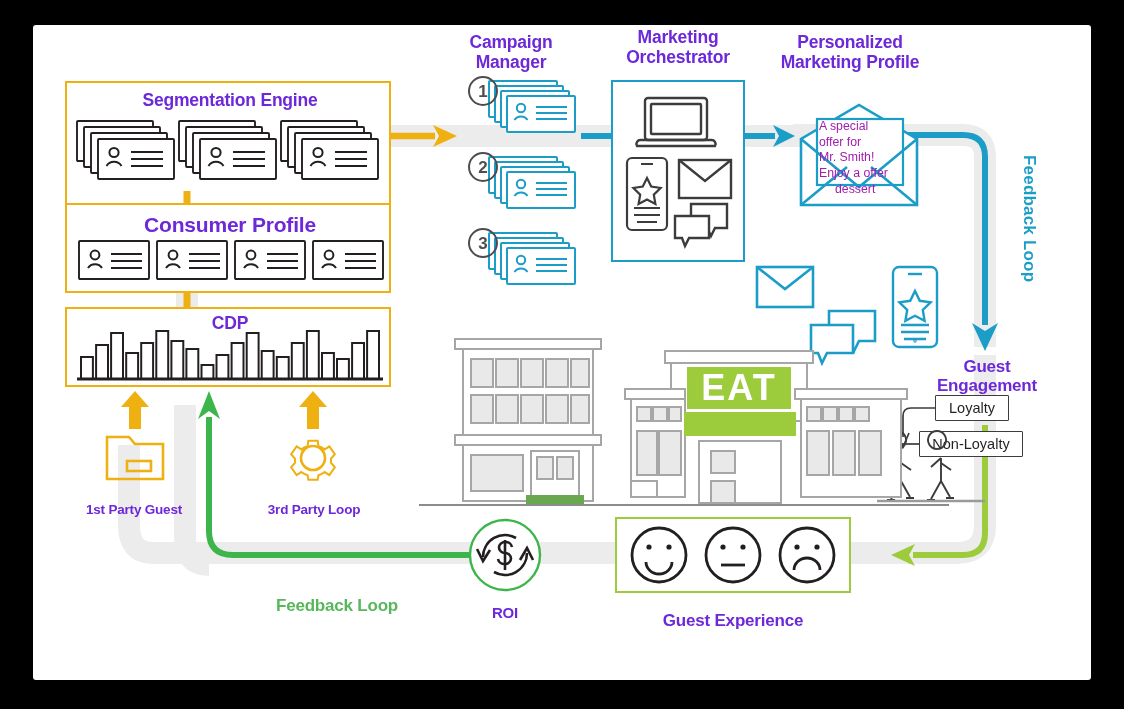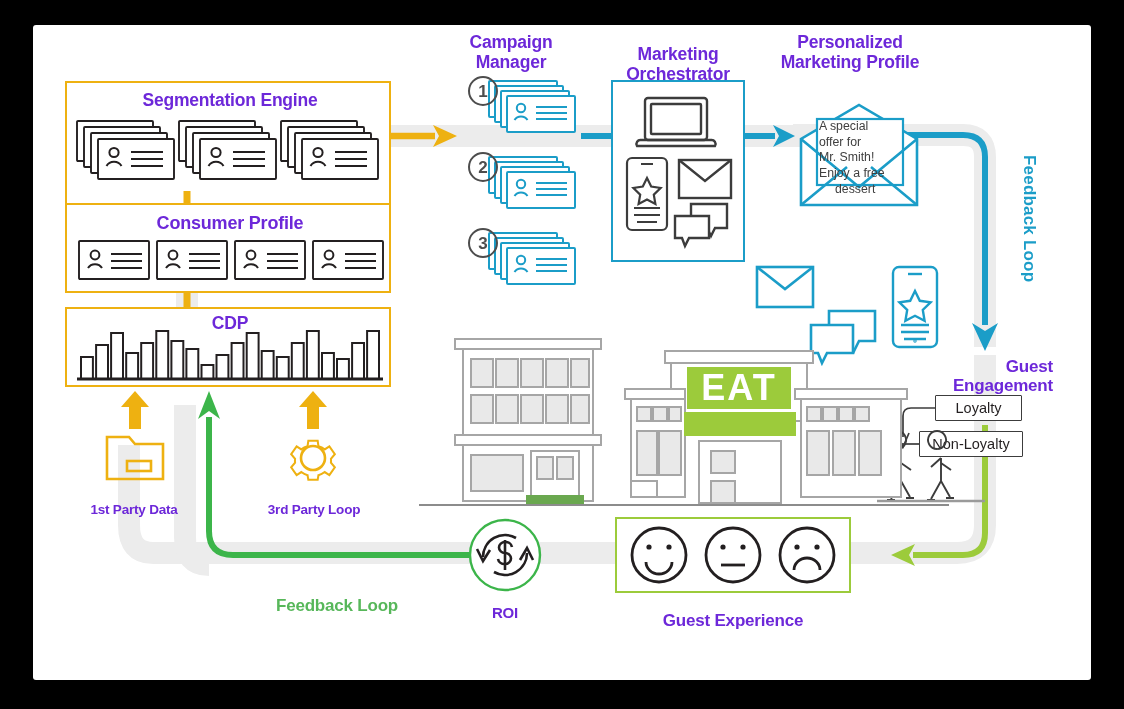--- a/index.html
+++ b/index.html
@@ -98,21 +98,21 @@
               <circle cx="9" cy="6.5" r="4.6" fill="none"></circle>
               <path d="M1.5 20 a8.5 8 0 0 1 15 0" fill="none"></path>
               <path d="M26 6 H58 M26 13 H58 M26 20 H58" fill="none"></path>
             </g>
           </g>
         </g>
       </svg>
     </div>
 
     <div class="box" style="left:32px;top:178px;width:326px;height:90px;border:2.5px solid #eeb111;">
-      <div class="lbl" style="left:0;top:8px;width:326px;font-size:18px;">Consumer Profile</div>
+      <div class="lbl" style="left:0;top:8px;width:326px;font-size:21px;">Consumer Profile</div>
       <svg width="326" height="52" style="position:absolute;left:0;top:34px;">
         <g stroke="#231f20" stroke-width="1.9" fill="#fff">
           <g transform="translate(12,2)">
             <rect x="0" y="0" width="70" height="38" rx="1"></rect>
             <g transform="translate(7,8)" stroke-width="2">
               <circle cx="9" cy="6" r="4.4" fill="none"></circle>
               <path d="M2 19 a8 7.5 0 0 1 14 0" fill="none"></path>
               <path d="M25 5 H56 M25 12 H56 M25 19 H56" fill="none"></path>
             </g>
           </g>
@@ -187,21 +187,21 @@
       </g>
 
       <g stroke="#eeb111" stroke-width="2.6" fill="none" transform="translate(252,67)">
         <circle cx="0" cy="0" r="12"></circle>
         <path d="M-6-22 H6 L7-15 A23 23 0 0 1 15-11 L21-15 L28-5 L23 1
                  A23 23 0 0 1 23 6 L28 12 L21 22 L15 18 A23 23 0 0 1 7 22
                  L6 28 H-6 L-7 22 A23 23 0 0 1 -15 18 L-21 22 L-28 12 L-23 6
                  A23 23 0 0 1 -23 1 L-28 -5 L-21 -15 L-15 -11 A23 23 0 0 1 -7 -15 Z" transform="scale(0.78)"></path>
       </g>
     </svg>
-    <div class="lbl" style="left:28px;top:477px;width:146px;font-size:13.5px;">1st Party Data</div>
+    <div class="lbl" style="left:28px;top:477px;width:146px;font-size:13.5px;">1st Party Guest</div>
     <div class="lbl" style="left:208px;top:477px;width:146px;font-size:13.5px;">3rd Party Loop</div>
 
     <svg class="svgfull" viewBox="0 0 1058 655">
 
       <g stroke="#eeb111" stroke-width="7" fill="none">
         <path d="M154 166 V178"></path>
         <path d="M154 268 V282"></path>
       </g>
 
       <g>
@@ -279,21 +279,21 @@
       <g fill="none" stroke="#4d4d4d" stroke-width="2">
         <circle cx="32" cy="14" r="14"></circle>
         <circle cx="32" cy="90" r="14"></circle>
         <circle cx="32" cy="166" r="14"></circle>
       </g>
     </svg>
     <div class="lbl" style="left:438px;top:57px;width:24px;font-size:17px;color:#4d4d4d;">1</div>
     <div class="lbl" style="left:438px;top:133px;width:24px;font-size:17px;color:#4d4d4d;">2</div>
     <div class="lbl" style="left:438px;top:209px;width:24px;font-size:17px;color:#4d4d4d;">3</div>
 
-    <div class="lbl" style="left:562px;top:20px;width:166px;font-size:17.5px;">Marketing Orchestrator</div>
+    <div class="lbl" style="left:562px;top:3px;width:166px;font-size:17.5px;">Marketing Orchestrator</div>
     <div class="box" style="left:578px;top:55px;width:134px;height:182px;border:2.5px solid #1b9dc8;">
       <svg width="130" height="178">
 
         <g stroke="#3c3c3c" stroke-width="2.4" fill="none">
           <rect x="32" y="16" width="62" height="42" rx="3"></rect>
           <rect x="38" y="22" width="50" height="30" rx="1"></rect>
           <path d="M24 64 H102 a4 4 0 0 0 -4 -6 H28 a4 4 0 0 0 -4 6 Z"></path>
         </g>
 
         <g stroke="#3c3c3c" stroke-width="2.2" fill="none">
@@ -321,25 +321,25 @@
 
         <path d="M6 110 V44 L64 10 L122 44 V110 Z"></path>
       </g>
 
       <rect x="22" y="24" width="86" height="66" fill="#fff" stroke="#1b9dc8" stroke-width="2.2"></rect>
       <g stroke="#1b9dc8" stroke-width="2.6" fill="none">
         <path d="M6 44 L64 92 L122 44"></path>
         <path d="M6 110 L52 72 M122 110 L76 72"></path>
       </g>
     </svg>
-    <div style="position:absolute;left:786px;top:94px;width:84px;font-size:12.3px;color:#404040;line-height:1.28;">
+    <div style="position:absolute;left:786px;top:94px;width:84px;font-size:12.3px;color:#a21caf;line-height:1.28;">
       <div>A special</div>
       <div>offer for</div>
       <div>Mr. Smith!</div>
-      <div>Enjoy a free</div>
+      <div>Enjoy a offer</div>
       <div style="text-indent:16px;">dessert</div>
     </div>
 
     <svg style="position:absolute;left:718px;top:238px;" width="190" height="120">
       <g stroke="#1b9dc8" stroke-width="2.6" fill="none">
         <rect x="6" y="4" width="56" height="40"></rect>
         <path d="M6 4 L34 26 L62 4"></path>
       </g>
       <g stroke="#1b9dc8" stroke-width="2.6" fill="#fff">
         <path d="M78 48 h46 v30 h-16 l-5 10 -5 -10 h-20 Z"></path>
@@ -348,25 +348,25 @@
       <g stroke="#1b9dc8" stroke-width="2.4" fill="none">
         <rect x="142" y="4" width="44" height="80" rx="6"></rect>
         <path d="M157 11 H171"></path>
         <path d="M164 28 l4.8 9.8 10.8 1.6 -7.8 7.6 1.8 10.8 -9.6 -5 -9.6 5 1.8 -10.8 -7.8 -7.6 10.8 -1.6 Z"></path>
         <path d="M150 62 H178 M150 69 H178 M153 76 H175"></path>
         <circle cx="164" cy="78" r="0.5"></circle>
       </g>
     </svg>
 
     <div class="vtext" style="left:986px;top:130px;font-size:17px;color:#1b9dc8;">Feedback Loop</div>
-    <div class="lbl" style="left:888px;top:332px;width:132px;font-size:17px;text-align:right;">
+    <div class="lbl" style="left:888px;top:332px;width:132px;font-size:17px;">
       <div>Guest Engagement</div>
     </div>
 
-    <div class="pill" style="left:902px;top:370px;width:87px;height:26px;">
+    <div class="pill" style="left:902px;top:370px;width:74px;height:26px;">
       <span>Loyalty</span>
     </div>
     <div class="pill" style="left:886px;top:406px;width:104px;height:26px;">
       <span>Non-Loyalty</span>
     </div>
     <svg style="position:absolute;left:792px;top:366px;" width="190" height="110">
 
       <g stroke="#3c3c3c" stroke-width="1.7" fill="none">
         <path d="M110 17 H86 Q78 17 78 25 V46"></path>
         <path d="M72 42 L78 56 L84 42"></path>

